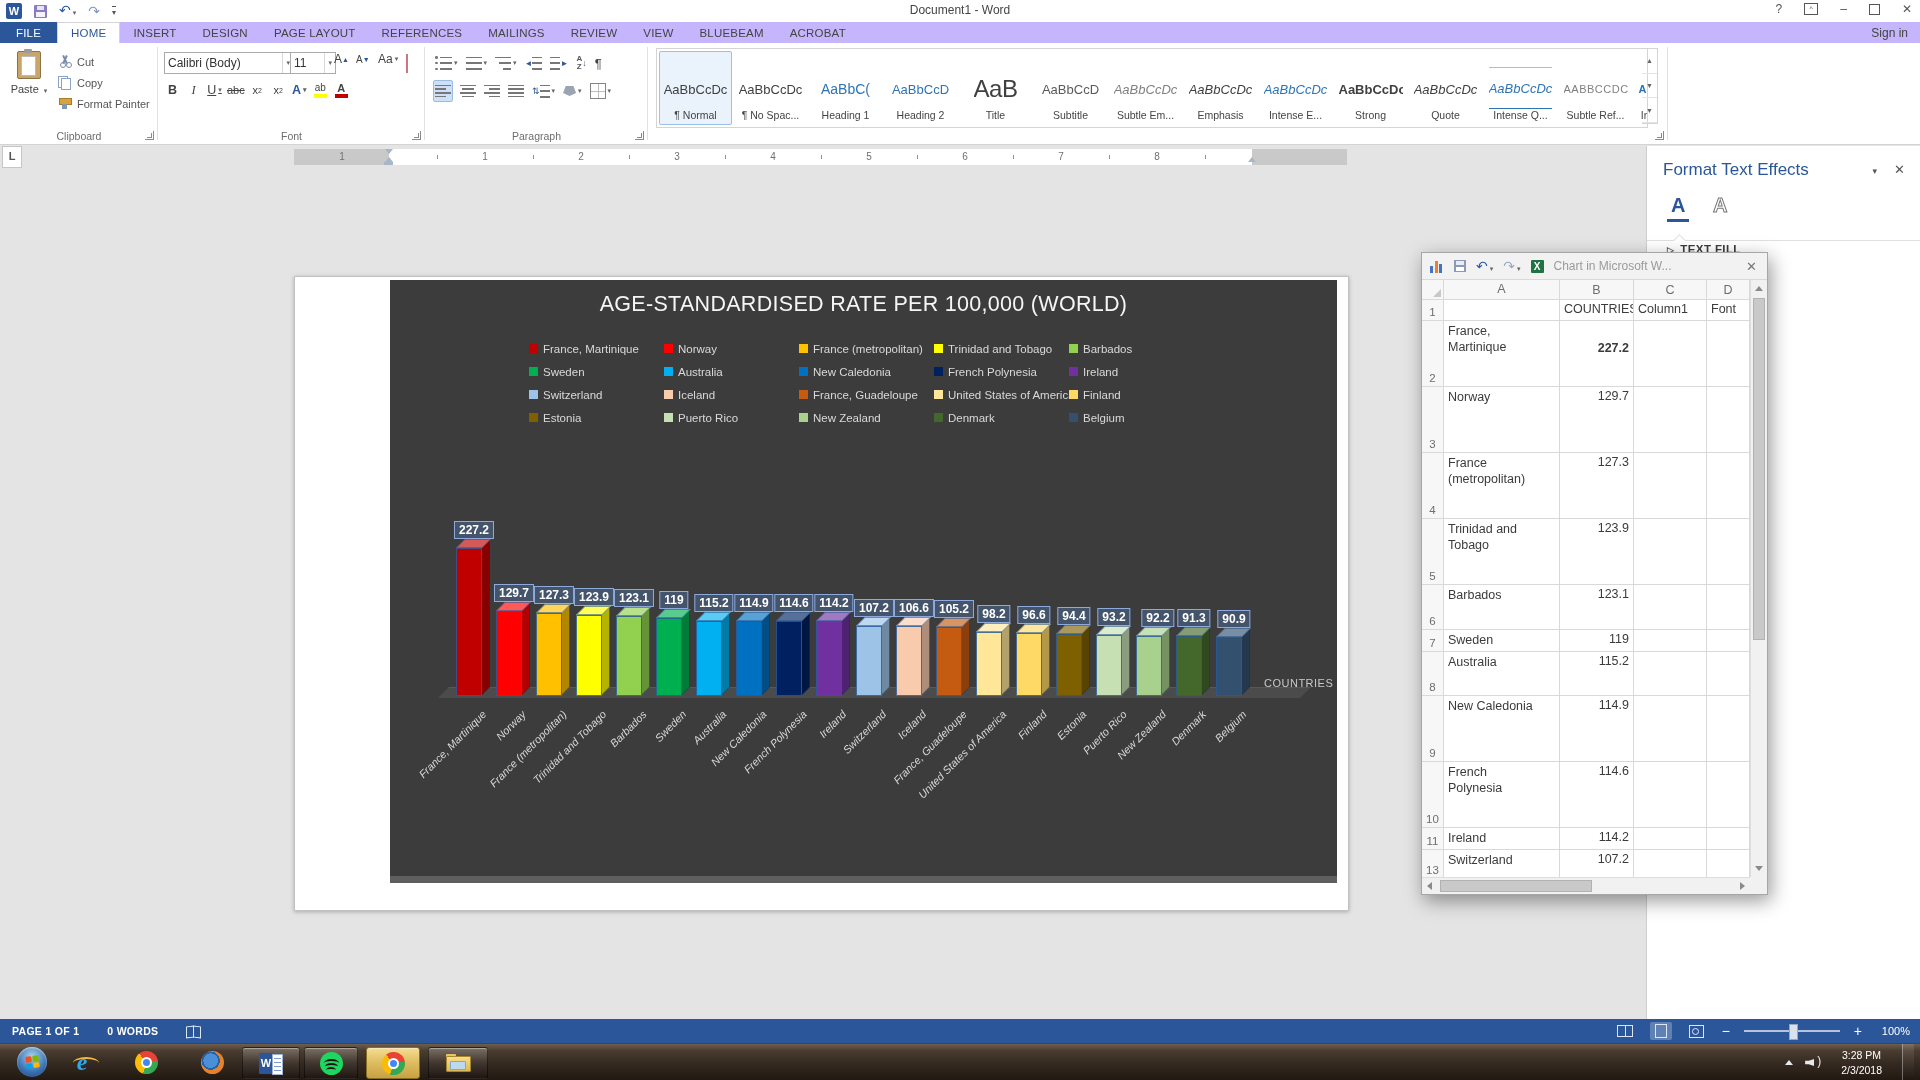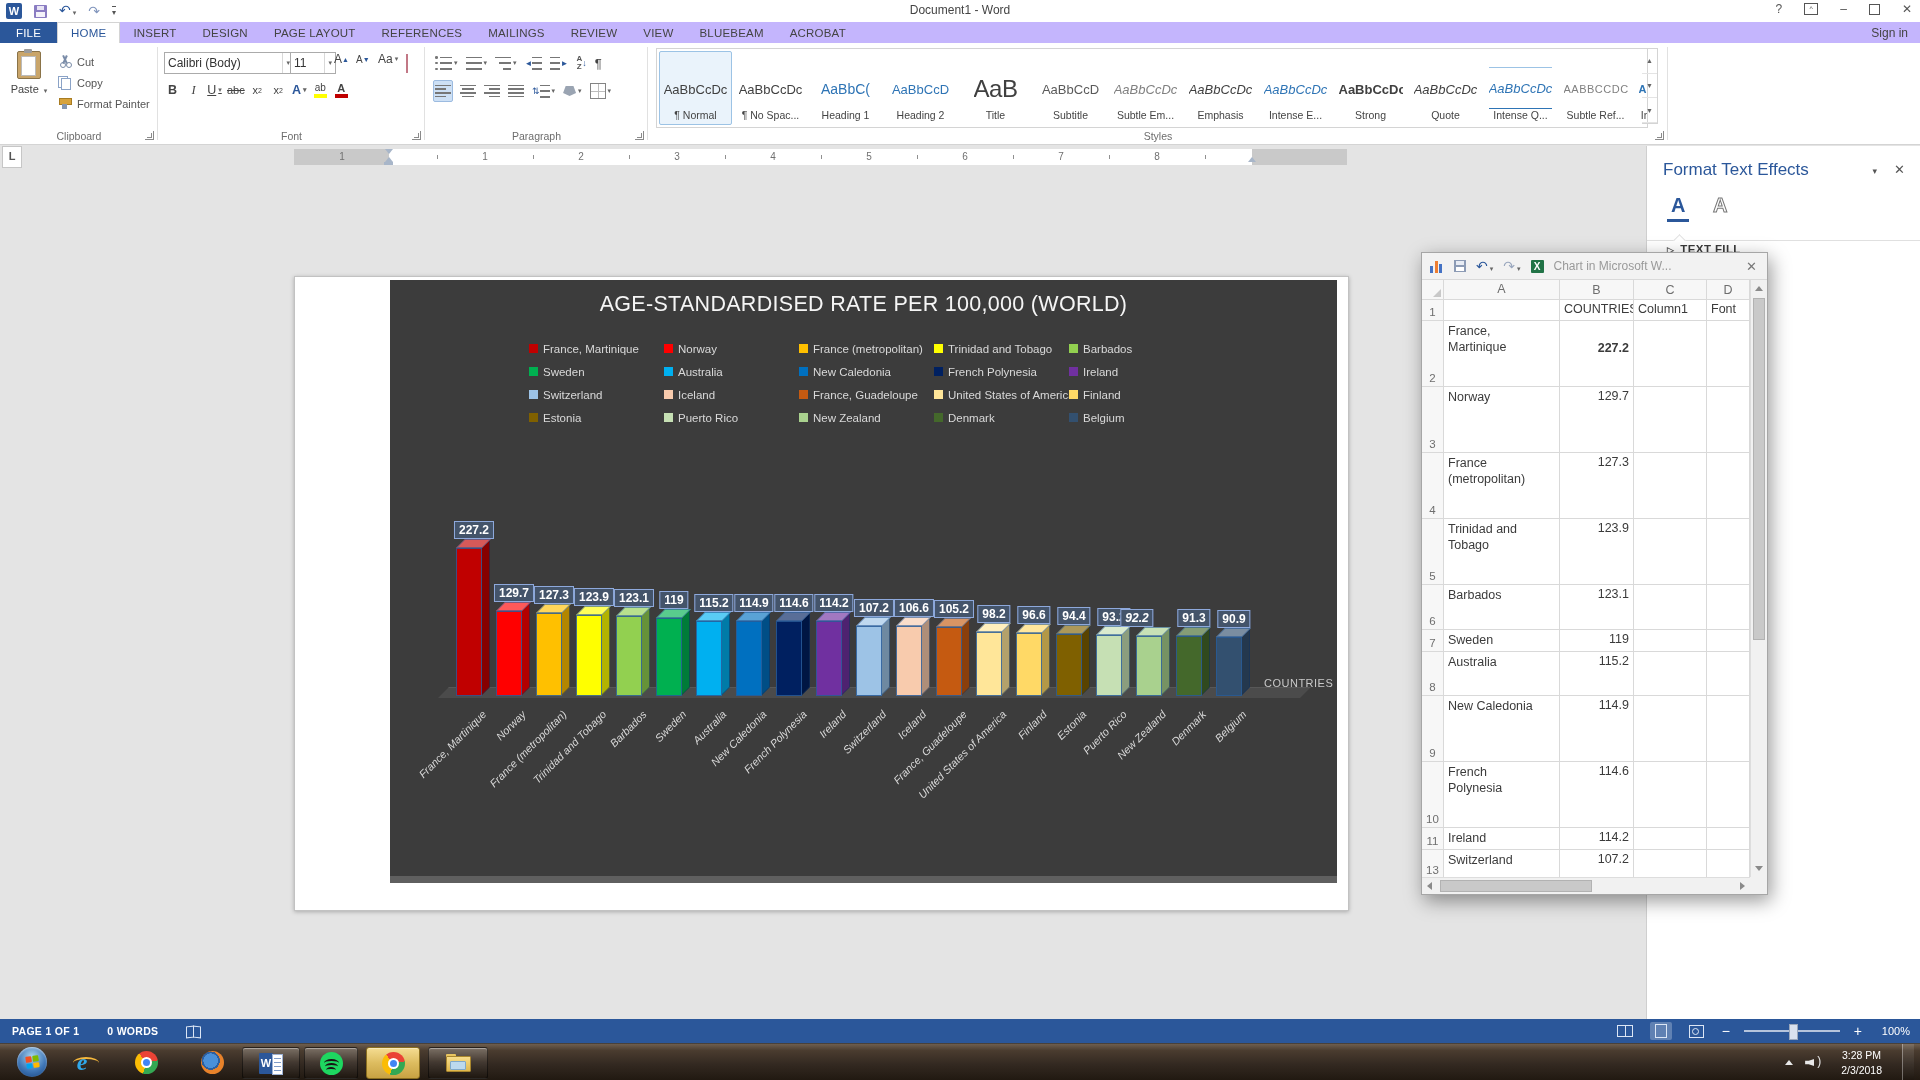--- a/index.html
+++ b/index.html
@@ -555,21 +555,20 @@
           <div class="style-item">
             <div class="sprev intense-re">AABBCCDC</div>
             <div class="slabel">Intense Re...</div>
           </div>
         </div>
       <div class="gal-scroll">
         <div>▲</div>
         <div>▼</div>
         <div>▼</div>
       </div>
-      <div class="glabel">Styles</div>
       <div class="launcher"></div>
       <div class="sep"></div>
     </div>
 
 
   </div>
 
   <div id="tabsel">L</div>
   <div id="rulerH">
     <div class="rh-page"></div>
@@ -777,21 +776,21 @@
             <div class="val-callout" style="left: 684px; top: 327px;">94.4</div>
             <div class="cat-label" style="right: 257px; top: 428px;">Estonia</div>
             <div class="bar-side" style="left: 731px; top: 355px; height: 61px; background: rgb(139, 157, 126);"></div>
             <div class="bar-top" style="left: 706px; top: 346px; background: rgb(218, 235, 206);"></div>
             <div class="bar-front" style="left: 706px; top: 355px; height: 61px; background: rgb(198, 224, 180);"></div>
             <div class="val-callout" style="left: 724px; top: 328px;">93.2</div>
             <div class="cat-label" style="right: 217px; top: 428px;">Puerto Rico</div>
             <div class="bar-side" style="left: 771px; top: 356px; height: 60px; background: rgb(118, 146, 99);"></div>
             <div class="bar-top" style="left: 746px; top: 347px; background: rgb(199, 225, 182);"></div>
             <div class="bar-front" style="left: 746px; top: 356px; height: 60px; background: rgb(169, 209, 142);"></div>
-            <div class="val-callout" style="left: 747px; top: 329px; font-style: italic;">92.2</div>
+            <div class="val-callout" style="left: 768px; top: 329px;">92.2</div>
             <div class="cat-label" style="right: 177px; top: 428px;">New Zealand</div>
             <div class="bar-side" style="left: 811px; top: 356px; height: 60px; background: rgb(48, 73, 30);"></div>
             <div class="bar-top" style="left: 786px; top: 347px; background: rgb(133, 157, 117);"></div>
             <div class="bar-front" style="left: 786px; top: 356px; height: 60px; background: rgb(68, 104, 43);"></div>
             <div class="val-callout" style="left: 804px; top: 329px;">91.3</div>
             <div class="cat-label" style="right: 137px; top: 428px;">Denmark</div>
             <div class="bar-side" style="left: 851px; top: 357px; height: 59px; background: rgb(36, 56, 78);"></div>
             <div class="bar-top" style="left: 826px; top: 348px; background: rgb(122, 141, 161);"></div>
             <div class="bar-front" style="left: 826px; top: 357px; height: 59px; background: rgb(51, 80, 111);"></div>
             <div class="val-callout" style="left: 844px; top: 330px;">90.9</div>

